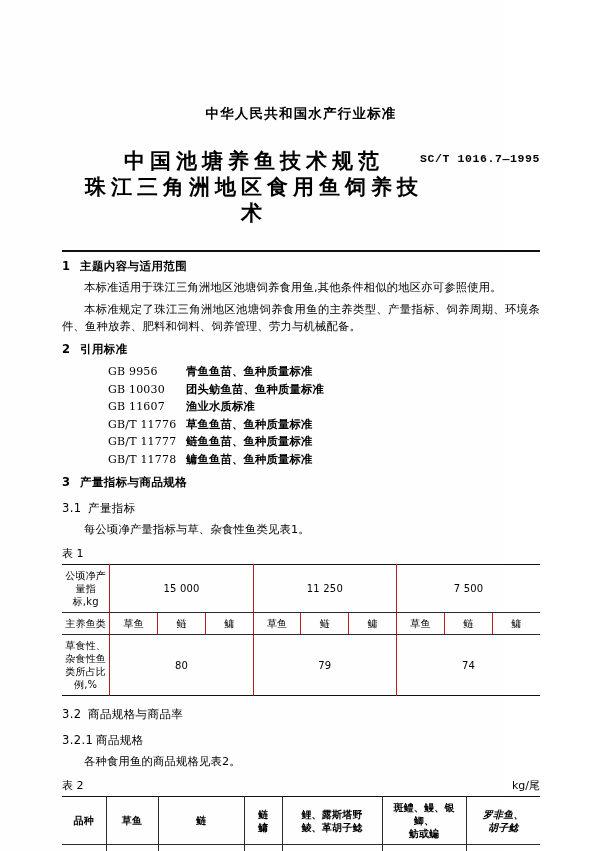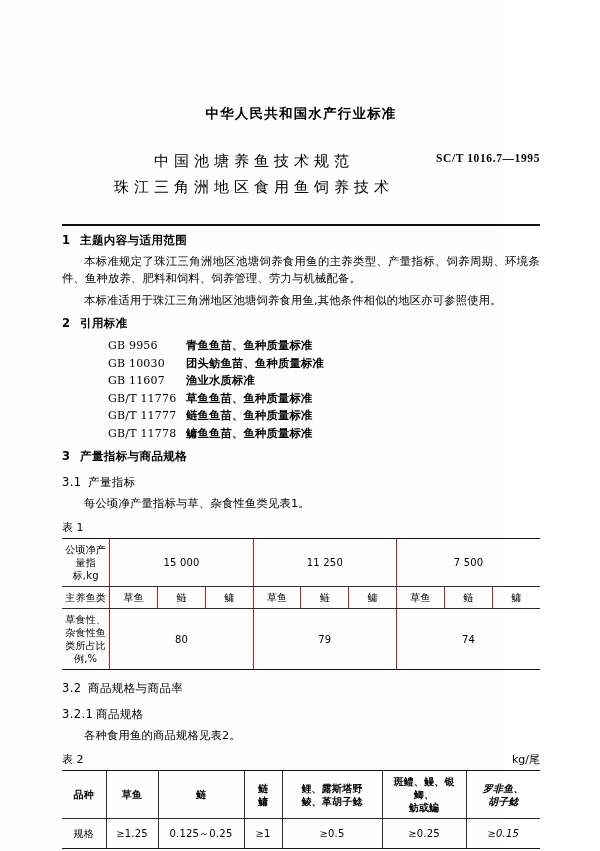--- a/index.html
+++ b/index.html
@@ -37,35 +37,35 @@
     letter-spacing: 1.2px;
     margin-top: 105px;
   }
   .title-row {
     position: relative;
     margin-top: 25px;
     min-height: 52px;
   }
   .main-title {
     text-align: center;
-    font-size: 15px;
-    font-weight: normal;
+    font-size: 21px;
+    font-weight: bold;
     letter-spacing: 5px;
     line-height: 26px;
     width: 360px;
     margin-left: 12px;
   }
   .std-number {
     position: absolute;
     right: 0px;
     top: 4px;
     font-size: 11.5px;
     font-weight: bold;
     letter-spacing: 0.6px;
-    font-family: Liberation Serif, serif;
+    font-family: Liberation Mono, monospace;
   }
   .rule-top {
     margin-top: 24px;
     border-top: 2px solid #111;
     width: 478px;
   }
 
   
   .h1 {
     font-size: 11.5px;
@@ -166,22 +166,22 @@
       <div class="main-title">
         <div>中国池塘养鱼技术规范</div>
         <div>珠江三角洲地区食用鱼饲养技术</div>
       </div>
       <div class="std-number">SC/T 1016.7—1995</div>
     </div>
 
     <div class="rule-top"></div>
 
     <div class="h1"><span class="num">1</span><span>主题内容与适用范围</span></div>
+    <p class="para">本标准适用于珠江三角洲地区池塘饲养食用鱼,其他条件相似的地区亦可参照使用。</p>
     <p class="para">本标准规定了珠江三角洲地区池塘饲养食用鱼的主养类型、产量指标、饲养周期、环境条件、鱼种放养、肥料和饲料、饲养管理、劳力与机械配备。</p>
-    <p class="para">本标准适用于珠江三角洲地区池塘饲养食用鱼,其他条件相似的地区亦可参照使用。</p>
 
     <div class="h1"><span class="num">2</span><span>引用标准</span></div>
     <ul class="refs">
       <li><span class="code">GB 9956</span><span class="nm">青鱼鱼苗、鱼种质量标准</span></li>
       <li><span class="code">GB 10030</span><span class="nm">团头鲂鱼苗、鱼种质量标准</span></li>
       <li><span class="code">GB 11607</span><span class="nm">渔业水质标准</span></li>
       <li><span class="code">GB/T 11776</span><span class="nm">草鱼鱼苗、鱼种质量标准</span></li>
       <li><span class="code">GB/T 11777</span><span class="nm">鲢鱼鱼苗、鱼种质量标准</span></li>
       <li><span class="code">GB/T 11778</span><span class="nm">鳙鱼鱼苗、鱼种质量标准</span></li>
     </ul>

